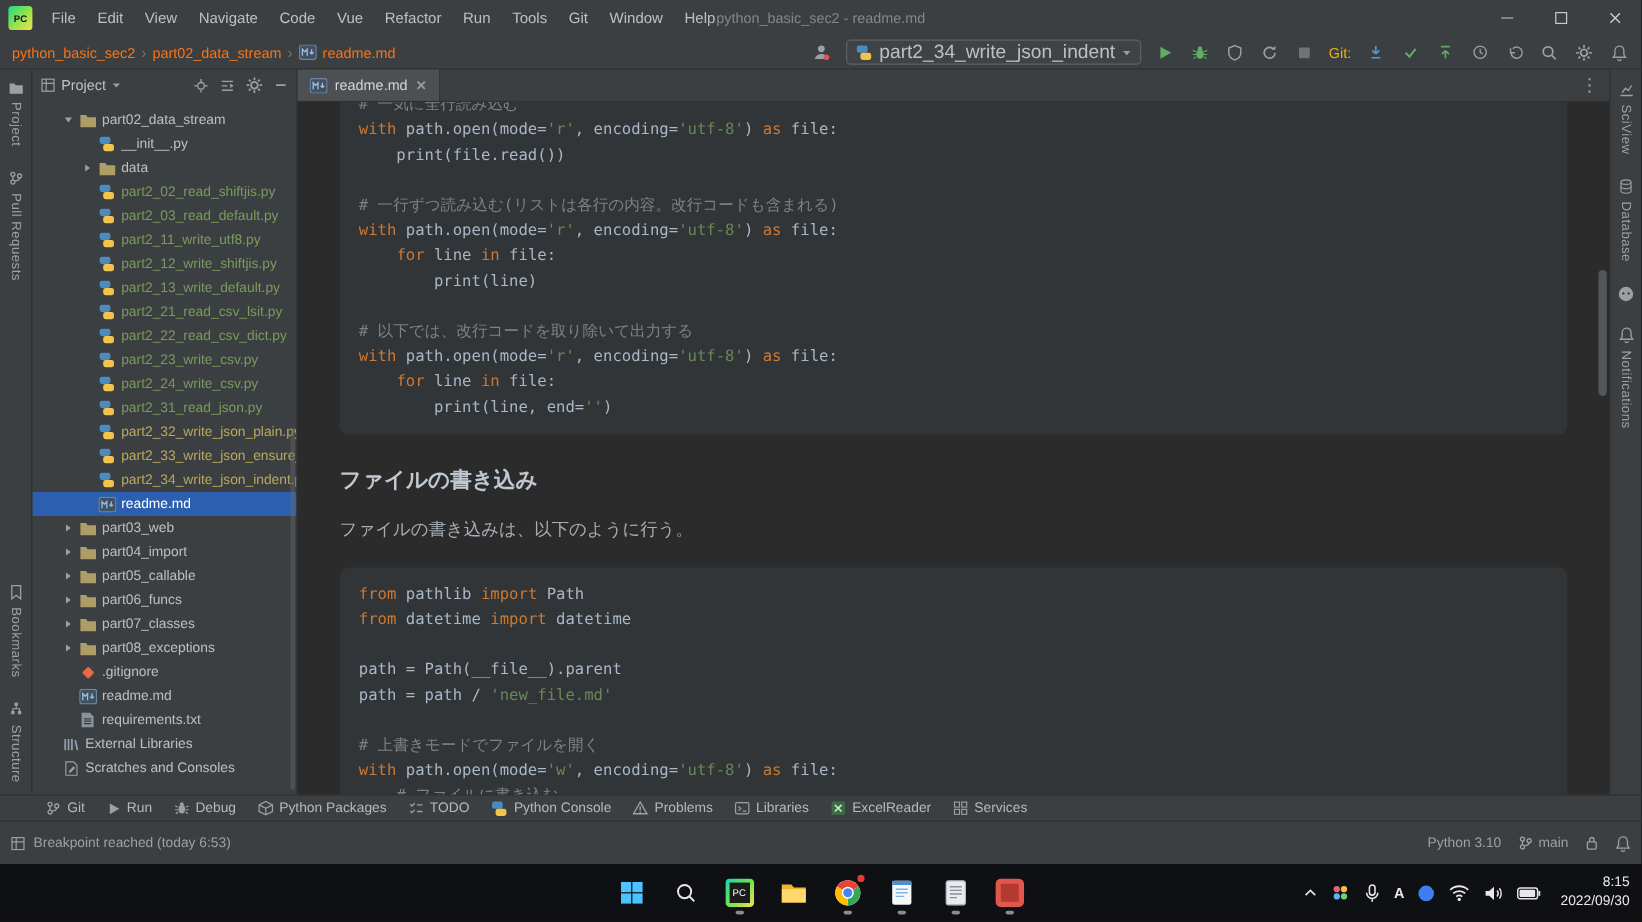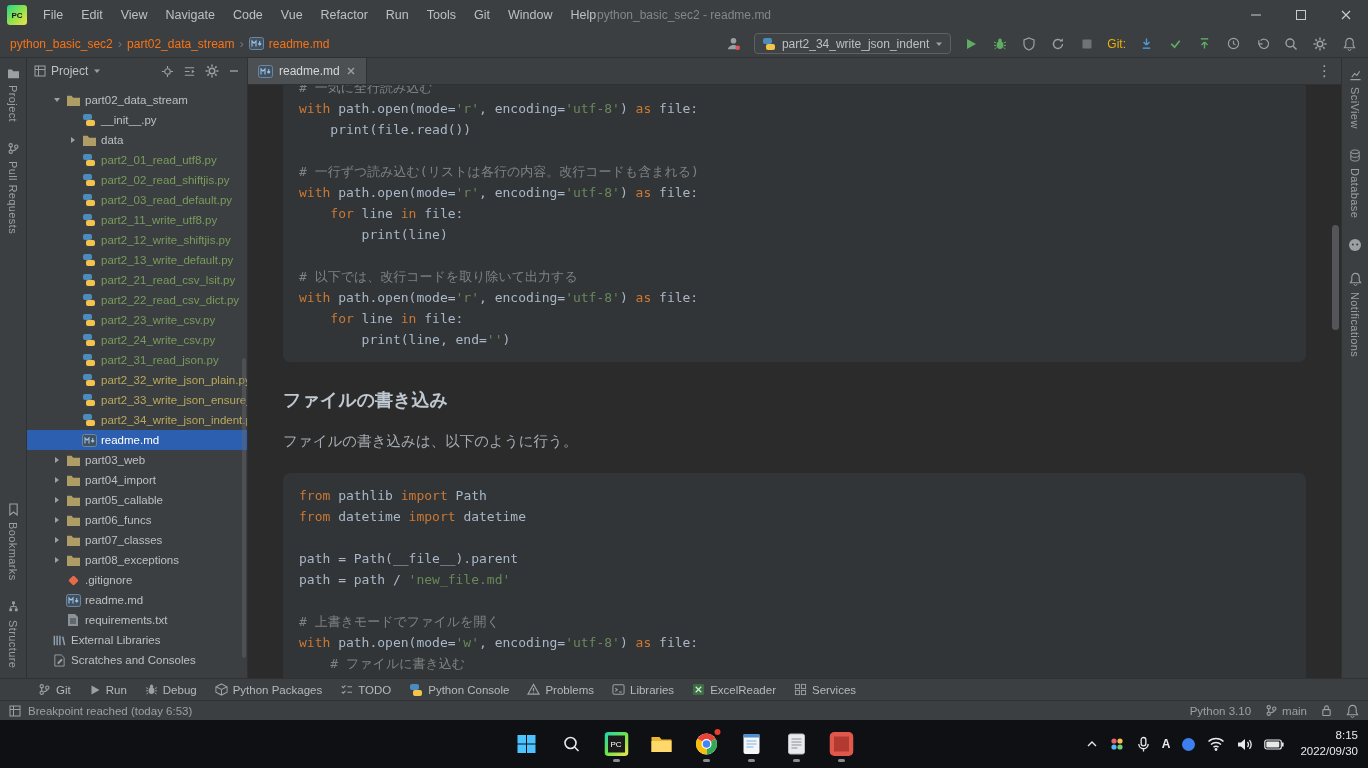--- a/index.html
+++ b/index.html
@@ -20,21 +20,21 @@
   .win-controls{margin-left:auto;display:flex;height:100%;}
   .win-btn{width:45px;display:flex;align-items:center;justify-content:center;}
 
   
   .toolbar{height:28px;flex:0 0 auto;background:var(--panel);border-bottom:1px solid var(--line);display:flex;align-items:center;padding:0 10px;}
   .crumbs{display:flex;align-items:center;}
   .crumb{font-size:12px;color:#f97316;display:flex;align-items:center;gap:5px;}
   .crumb-sep{color:#6f7274;margin:0 5px;font-size:13px;}
   .tb-right{margin-left:auto;display:flex;align-items:center;gap:11px;}
   .tbtn{display:inline-flex;width:18px;height:18px;align-items:center;justify-content:center;}
-  .combo{display:flex;align-items:center;gap:6px;height:21px;padding:0 7px;border:1px solid #5e6164;border-radius:4px;background:#3f4345;font-size:12px;color:#bdc0c2;white-space:nowrap;}
+  .combo{display:flex;align-items:center;gap:6px;height:21px;padding:0 7px;border:1px solid #5e6164;border-radius:4px;background:#3f4345;font-size:16px;color:#bdc0c2;white-space:nowrap;}
   .git-label{font-size:12px;color:#eab308;}
 
   
   .main{flex:1;display:flex;min-height:0;}
   .stripe{width:27px;flex:0 0 auto;background:var(--panel);display:flex;flex-direction:column;align-items:center;padding:10px 0;gap:20px;}
   .stripe-left{border-right:1px solid var(--line);}
   .stripe-right{border-left:1px solid var(--line);}
   .stripe-group{display:flex;flex-direction:column;align-items:center;gap:20px;}
   .stripe-bottom{margin-top:auto;}
   .stripe-item{display:flex;flex-direction:column;align-items:center;gap:6px;}
@@ -64,21 +64,21 @@
   .tok-k{color:var(--kw)}.tok-s{color:var(--str)}.tok-c{color:var(--com)}
   .md-heading{font-size:18px;font-weight:bold;color:#bfc8d0;margin:26px 0 0;}
   .md-para{font-size:14.5px;color:#a5adb5;margin:20px 0 22px;}
   .ed-thumb{position:absolute;right:2px;top:167px;width:7px;height:105px;background:#5a5d60;border-radius:4px;opacity:.85;}
 
   
   .bottombar{height:22px;flex:0 0 auto;background:var(--panel);border-top:1px solid var(--line);display:flex;align-items:center;gap:2px;padding-left:30px;}
   .bb-item{display:flex;align-items:center;gap:5px;padding:0 8px;font-size:11.5px;color:#b6b8ba;height:100%;}
 
   
-  .statusbar{height:20px;flex:0 0 auto;background:var(--panel);border-top:1px solid var(--line);display:flex;align-items:center;padding:0 9px;font-size:11.5px;color:#9da0a3;gap:7px;}
+  .statusbar{height:36px;flex:0 0 auto;background:var(--panel);border-top:1px solid var(--line);display:flex;align-items:center;padding:0 9px;font-size:11.5px;color:#9da0a3;gap:7px;}
   .sb-right{margin-left:auto;display:flex;align-items:center;gap:14px;}
   .sb-item{display:flex;align-items:center;gap:4px;}
 
   
   .taskbar{height:48px;flex:0 0 auto;background:#0e1013;position:relative;}
   .tb-apps{position:absolute;left:50%;top:0;height:100%;transform:translateX(-50%);display:flex;align-items:center;gap:5px;}
   .app-btn{width:40px;height:40px;border-radius:5px;display:flex;align-items:center;justify-content:center;position:relative;}
   .run-ind{position:absolute;bottom:2px;left:50%;transform:translateX(-50%);width:7px;height:3px;border-radius:2px;background:#8a8d90;}
   .badge{position:absolute;top:3px;right:4px;width:10px;height:10px;border-radius:50%;background:#e33e2b;border:2px solid #0e1013;}
   .tb-tray{position:absolute;right:10px;top:0;height:100%;display:flex;align-items:center;gap:11px;}
@@ -378,30 +378,20 @@
             <span>data</span>
           </div>
           <div class="row" style="padding-left: 40px;">
             <span class="chev"></span>
             <span class="ficon">
               <svg width="14" height="14" viewBox="0 0 14 14">
                 <rect x="1" y="1" width="9" height="6" rx="2" fill="#4b8bbe"></rect>
                 <rect x="4" y="7" width="9" height="6" rx="2" fill="#f2c44d"></rect>
               </svg>
             </span>
-            <span class="fc-green">part2_01_read_utf8.py</span>
-          </div>
-          <div class="row" style="padding-left: 40px;">
-            <span class="chev"></span>
-            <span class="ficon">
-              <svg width="14" height="14" viewBox="0 0 14 14">
-                <rect x="1" y="1" width="9" height="6" rx="2" fill="#4b8bbe"></rect>
-                <rect x="4" y="7" width="9" height="6" rx="2" fill="#f2c44d"></rect>
-              </svg>
-            </span>
             <span class="fc-green">part2_02_read_shiftjis.py</span>
           </div>
           <div class="row" style="padding-left: 40px;">
             <span class="chev"></span>
             <span class="ficon">
               <svg width="14" height="14" viewBox="0 0 14 14">
                 <rect x="1" y="1" width="9" height="6" rx="2" fill="#4b8bbe"></rect>
                 <rect x="4" y="7" width="9" height="6" rx="2" fill="#f2c44d"></rect>
               </svg>
             </span>

